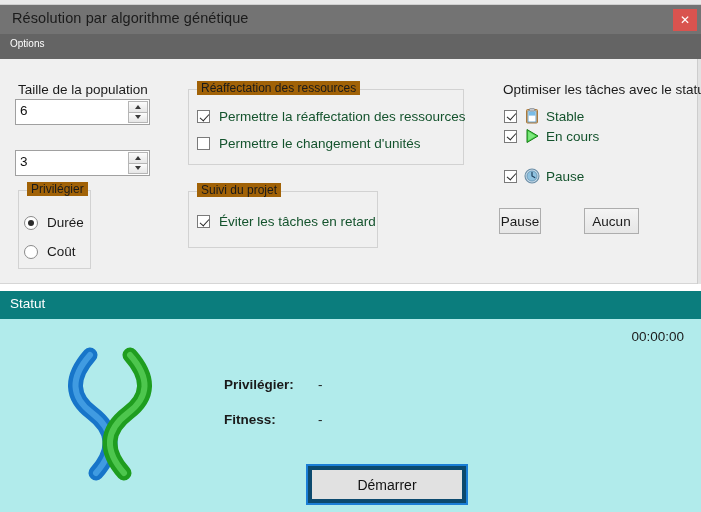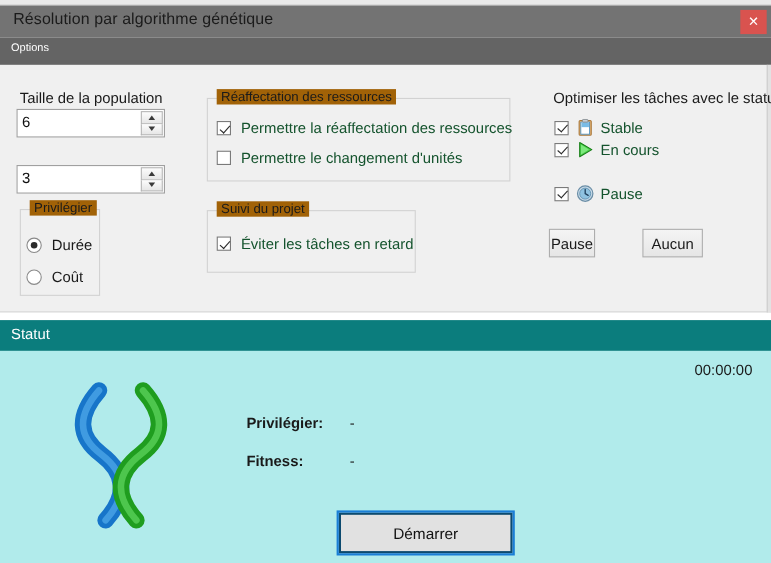--- a/index.html
+++ b/index.html
@@ -243,21 +243,21 @@
     font-size: 13.5px; color: #1a1a1a;
   }
   .helix {
     position: absolute; left: 52px; top: 343px;
     width: 116px; height: 140px;
   }
   .start-button {
     position: absolute; left: 308px; top: 466px;
     width: 158px; height: 37px;
     background: #e1e1e1;
-    border: 2px solid #0c4a6e;
+    border: 4px solid #0c4a6e;
     outline: 2px solid #1a7ed6;
     outline-offset: 0px;
     box-sizing: border-box;
     font-size: 14px;
     color: #121212;
     cursor: pointer;
     display: flex; align-items: center; justify-content: center;
     font-family: "Liberation Sans", sans-serif;
   }
 </style>

